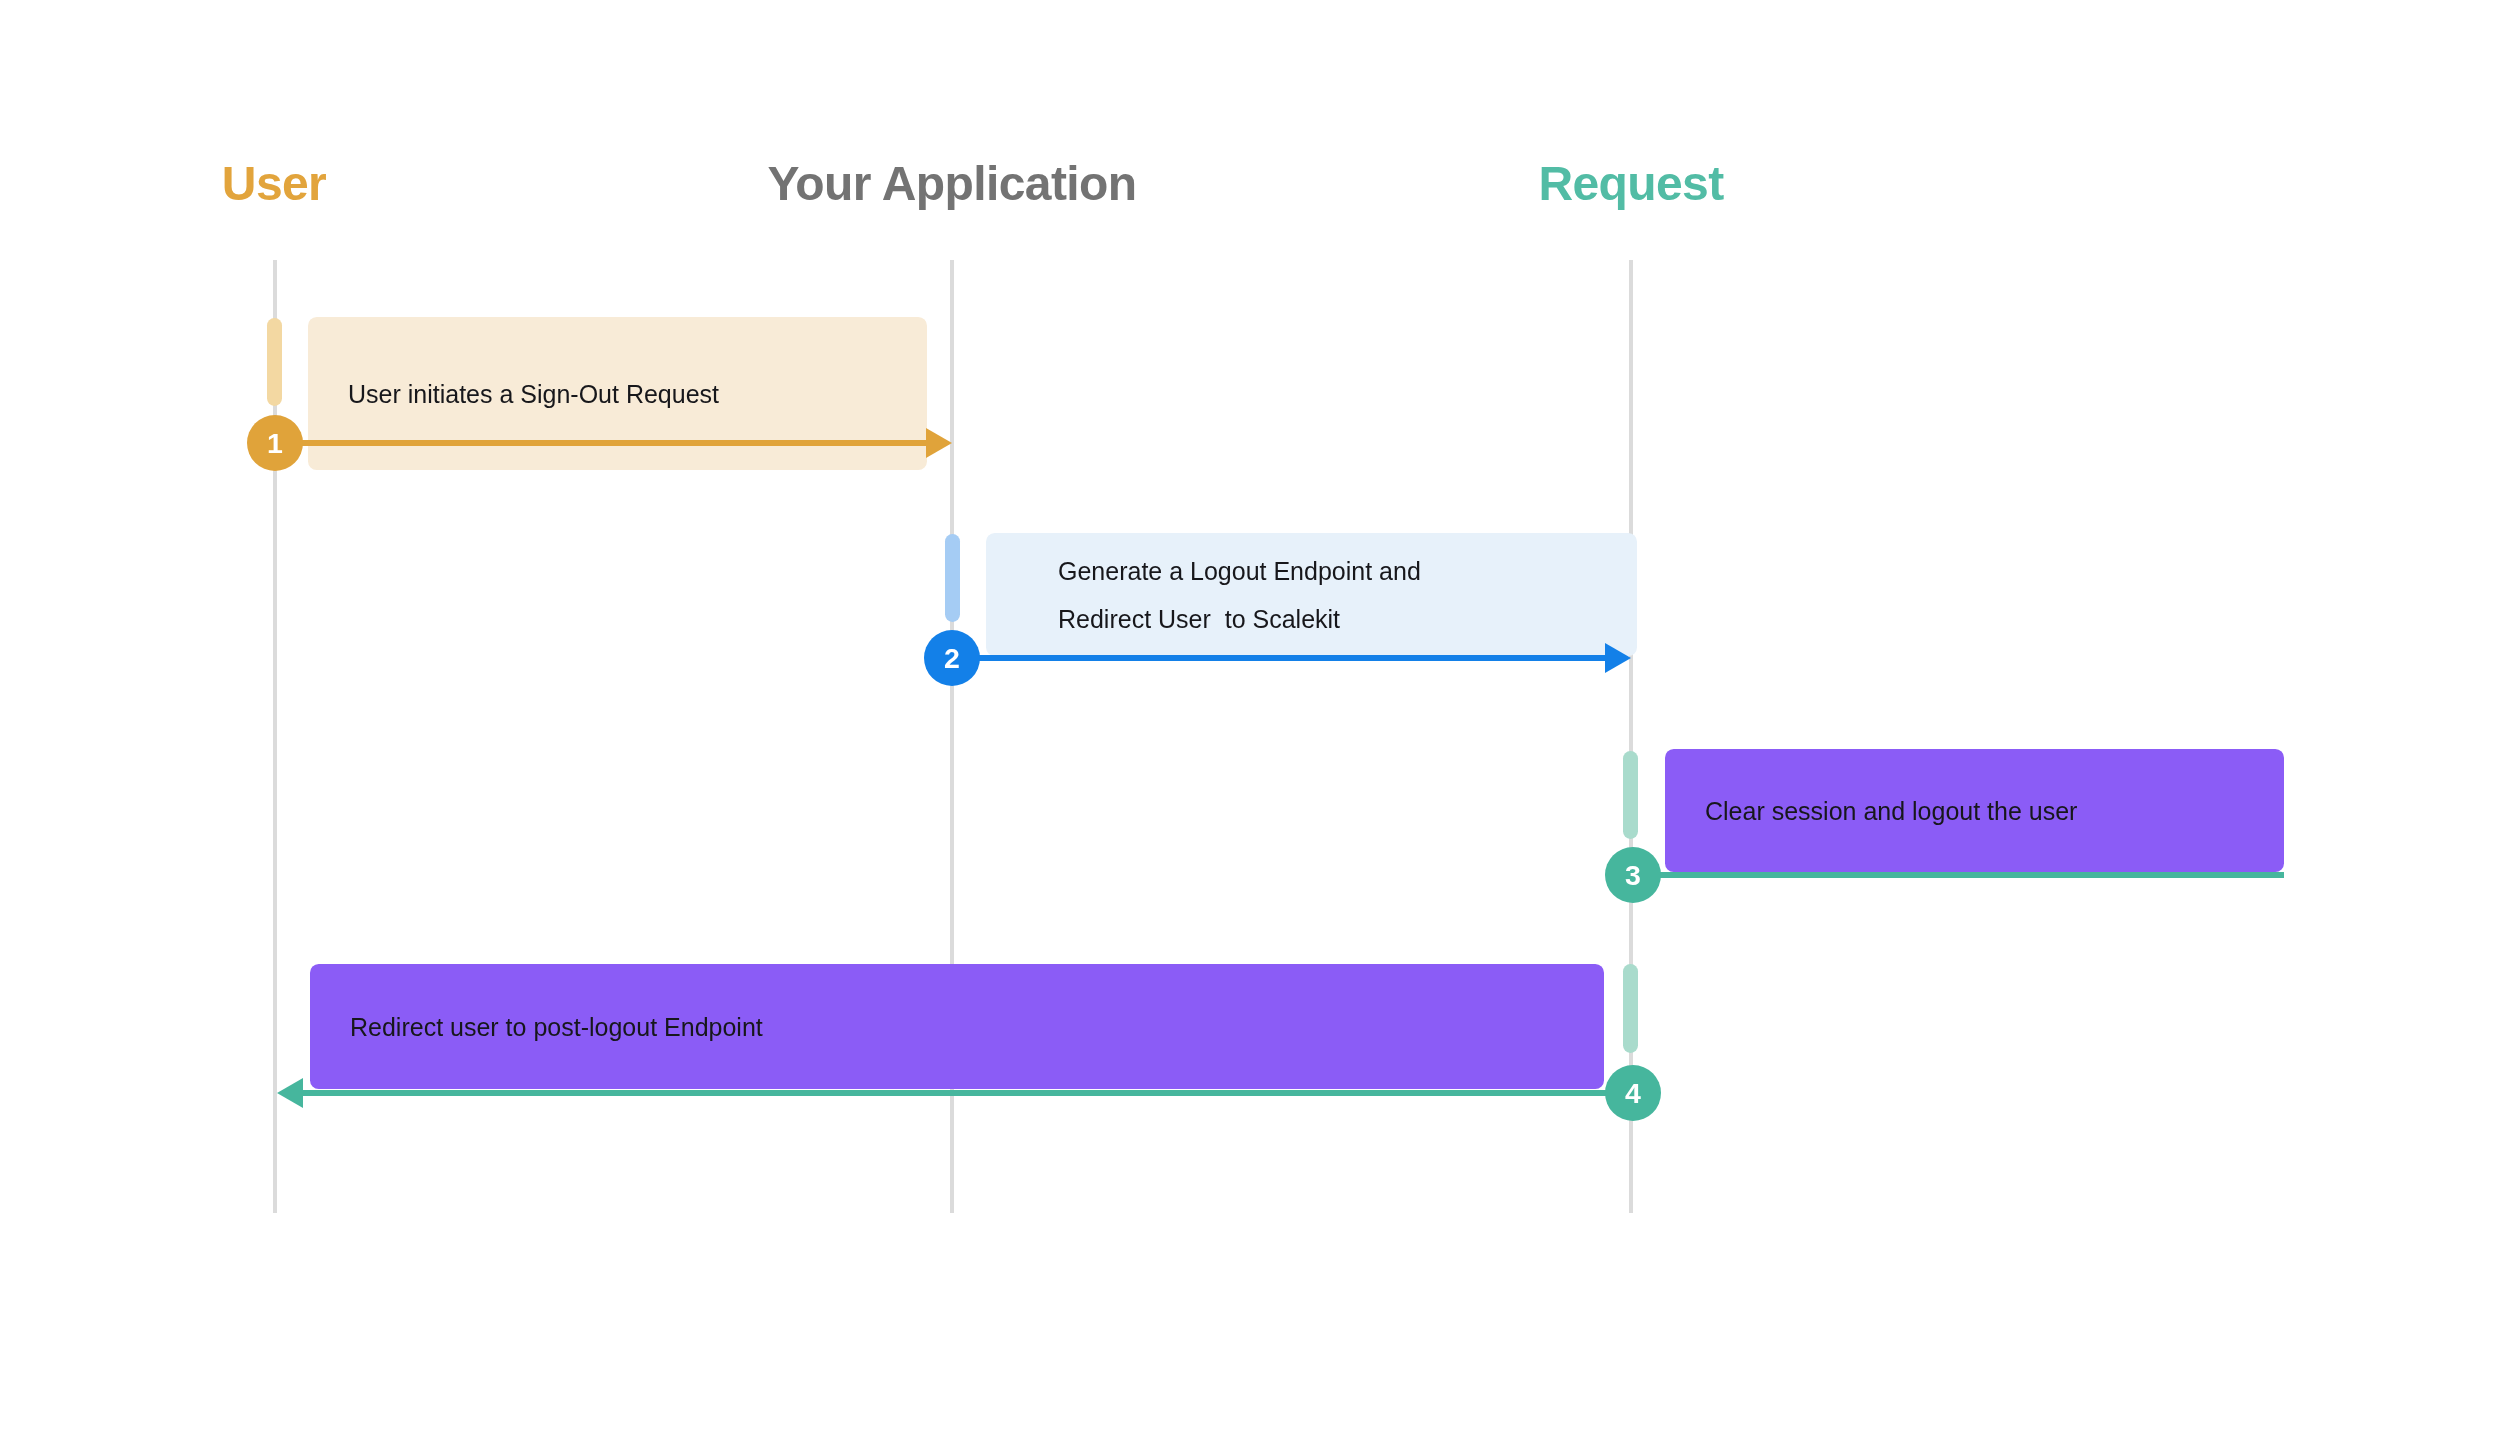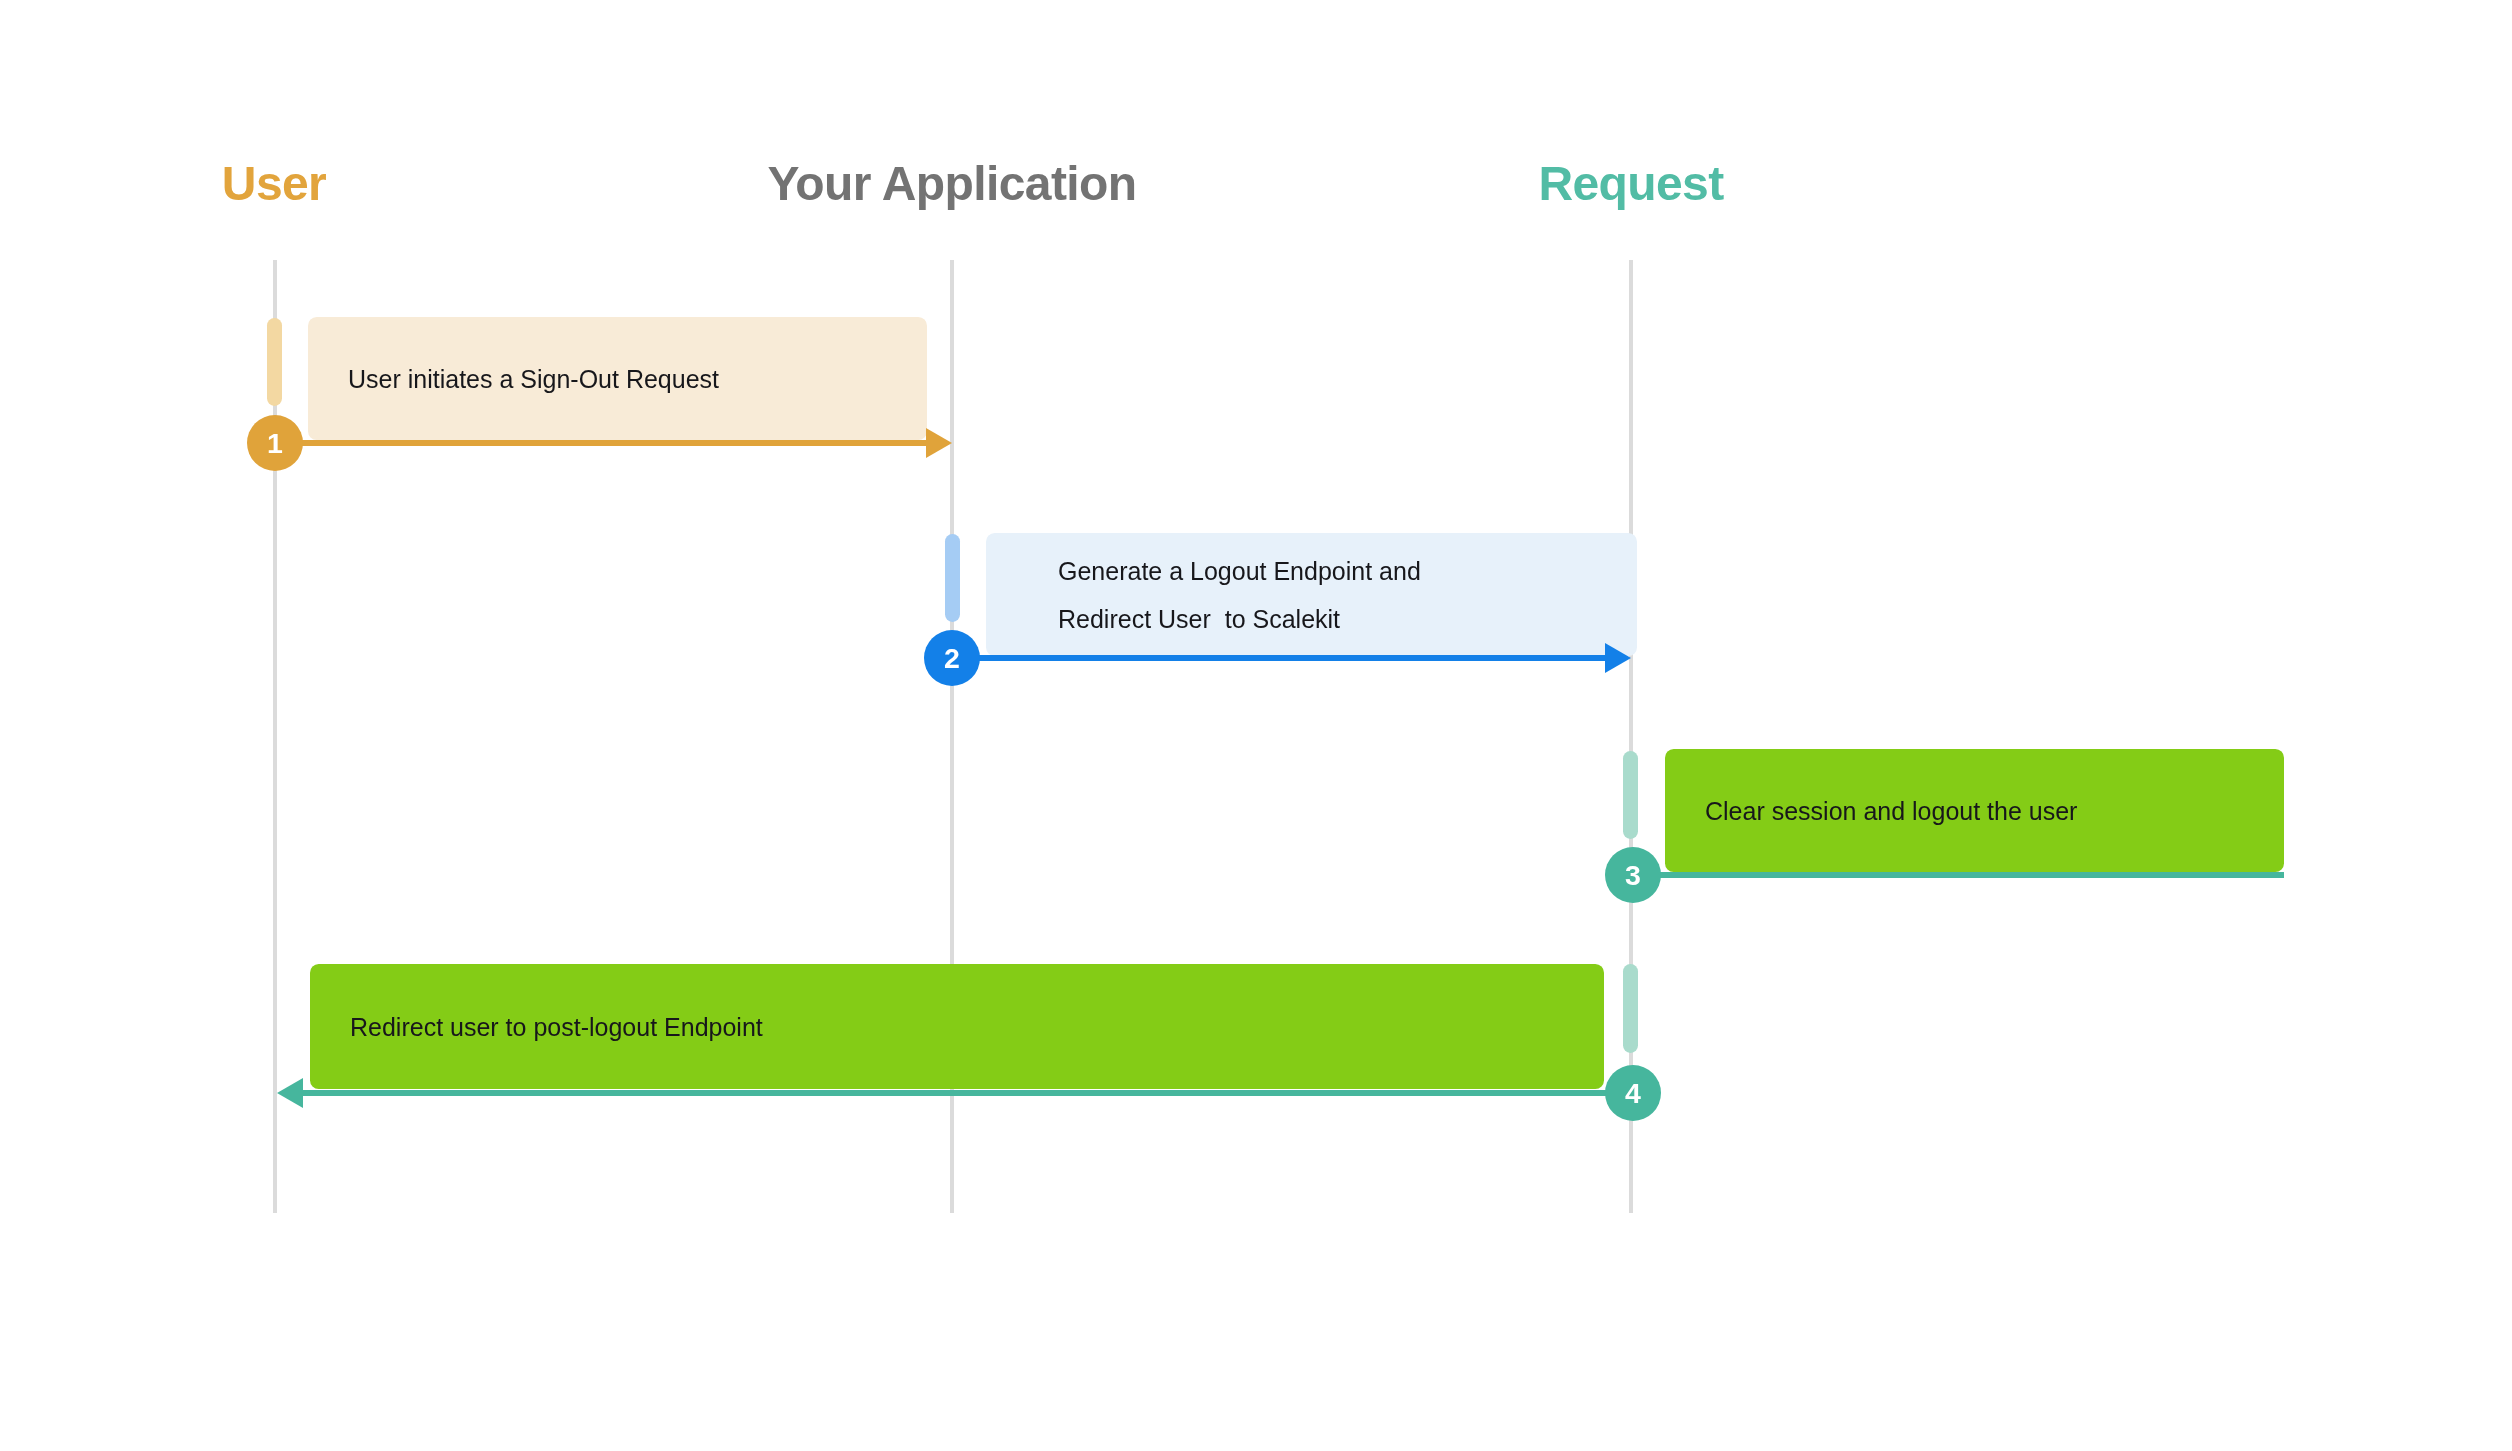--- a/index.html
+++ b/index.html
@@ -70,21 +70,21 @@
   
   .msg-box {
     position: absolute;
     border-radius: 8.7px;
     display: flex;
     align-items: center;
     z-index: 2;
   }
   .box-cream { background: #F8EBD7; }
   .box-blue  { background: #E7F1FA; padding-left: 32px; }
-  .box-teal  { background: #84cc16; }
+  .box-teal  { background: #8b5cf6; }
   .msg-text {
     font-size: 25px;
     line-height: 48px;
     color: #17171B;
     white-space: pre-wrap;
     padding-left: 40px;
     padding-right: 25px;
   }
   .pad-wide { }
 
@@ -117,21 +117,21 @@
 
   <div class="lifeline" style="left:273px;"></div>
   <div class="lifeline" style="left:950px;"></div>
   <div class="lifeline" style="left:1629px;"></div>
 
   <div class="actor-label actor-user" style="left:274px;">User</div>
   <div class="actor-label actor-app" style="left:952px;">Your Application</div>
   <div class="actor-label actor-sk" style="left:1631px;">Request</div>
 
   <div class="activation act-orange" style="left:267px; top:318px; height:88px;"></div>
-  <div class="msg-box box-cream" style="left:308px; top:317px; width:619px; height:123px;">
+  <div class="msg-box box-cream" style="left:308px; top:317px; width:619px; height:153px;">
     <div class="msg-text">User initiates a Sign-Out Request</div>
   </div>
   <div class="arrow-line line-orange" style="left:274px; top:440px; width:652px;"></div>
   <div class="arrow-head head-right-orange" style="left:926px; top:428px;"></div>
   <div class="badge badge-orange" style="left:247px; top:415px;">
     <span>1</span>
   </div>
 
   <div class="activation act-blue" style="left:945px; top:534px; height:88px;"></div>
   <div class="msg-box box-blue" style="left:986px; top:533px; width:619px; height:123px;">

